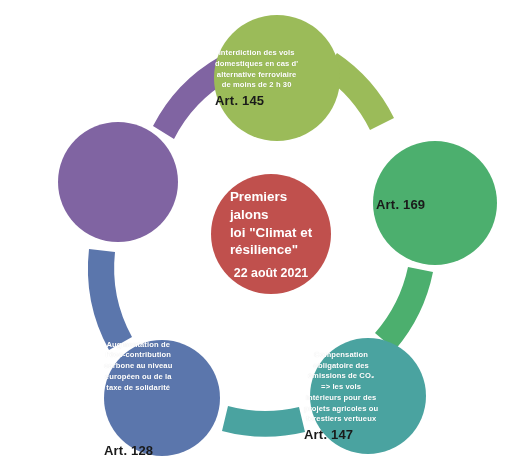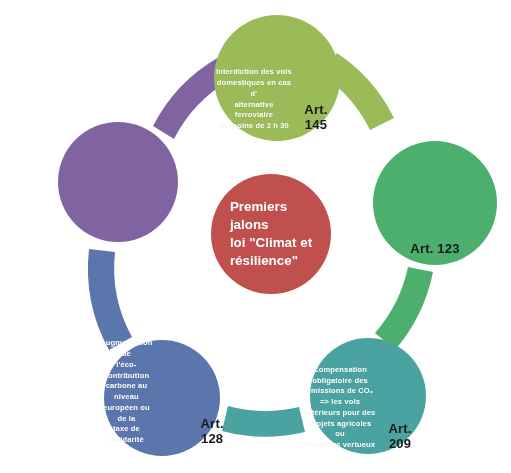--- a/index.html
+++ b/index.html
@@ -23,22 +23,22 @@
     position: absolute;
     left: 0;
     top: 0;
     width: 511px;
     height: 473px;
   }
   .node-label {
     position: absolute;
     box-sizing: border-box;
     display: flex;
-    flex-direction: row;
-    align-items: flex-end;
+    flex-direction: column;
+    align-items: flex-start;
     justify-content: center;
     text-align: center;
     color: #ffffff;
     pointer-events: none;
   }
   .node-body {
     font-size: 7.6px;
     line-height: 1.42;
     font-weight: bold;
     letter-spacing: 0.1px;
@@ -101,44 +101,45 @@
 
   <div class="node-label" style="left:215px; top:24px; width:124px; height:108px;">
     <div class="node-body">Interdiction des vols
 domestiques en cas d'
 alternative  ferroviaire
 de moins de 2 h 30</div>
     <div class="node-article">Art. 145</div>
   </div>
 
   <div class="node-label" style="left:376px; top:150px; width:118px; height:106px;">
-    <div class="node-article">Art. 123</div>
+    <div class="node-article">Art. 169</div>
   </div>
 
   <div class="node-label" style="left:304px; top:341px; width:120px; height:110px;">
     <div class="node-body">Compensation
 obligatoire  des
 émissions de CO₂
 =&gt; les vols
 intérieurs  pour des
 projets agricoles  ou
 forestiers vertueux</div>
-    <div class="node-article">Art. 209</div>
+    <div class="node-article">Art. 147</div>
   </div>
 
   <div class="node-label" style="left:104px; top:352px; width:116px; height:94px;gap:48px;">
     <div class="node-body">Augmentation  de
 l'éco-contribution
 carbone  au niveau
 européen ou de la
 taxe  de solidarité</div>
     <div class="node-article">Art. 128</div>
   </div>
 
 
   <div class="center-label" style="left:201px; top:179px; width:140px; height:110px;">
     <div class="center-title">Premiers
 jalons
 loi "Climat et
 résilience"</div>
+    <div class="center-date">22 août 2021</div>
   </div>
 
 </div>
 
 </body></html>

